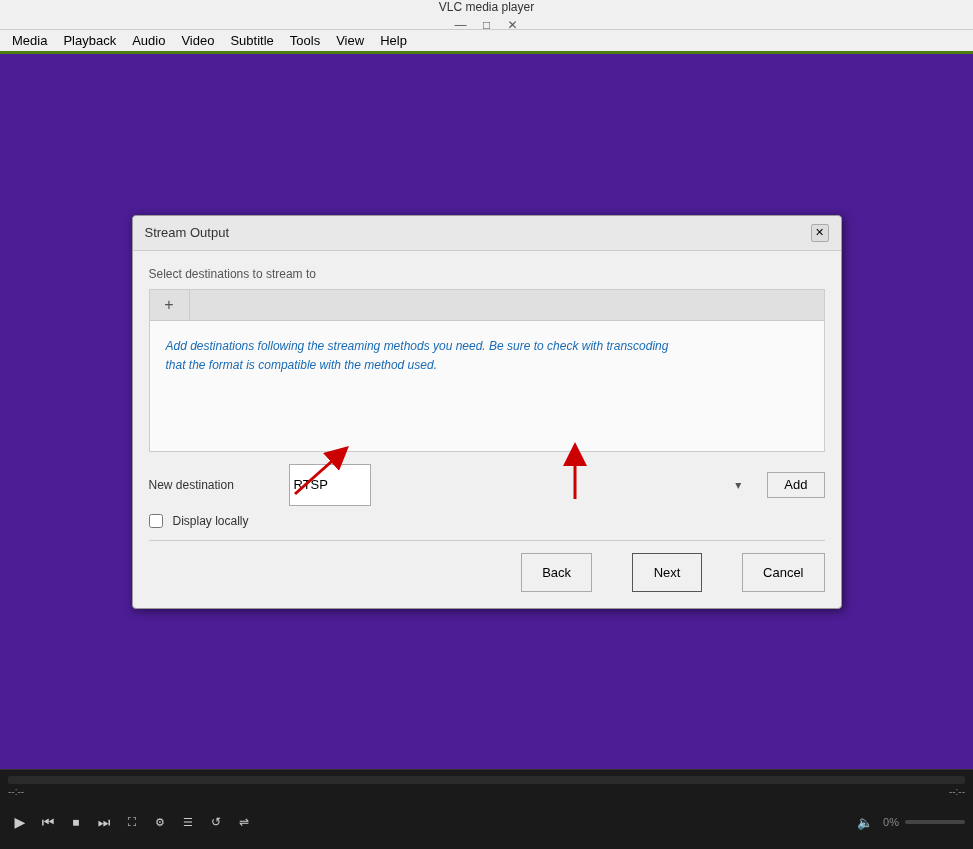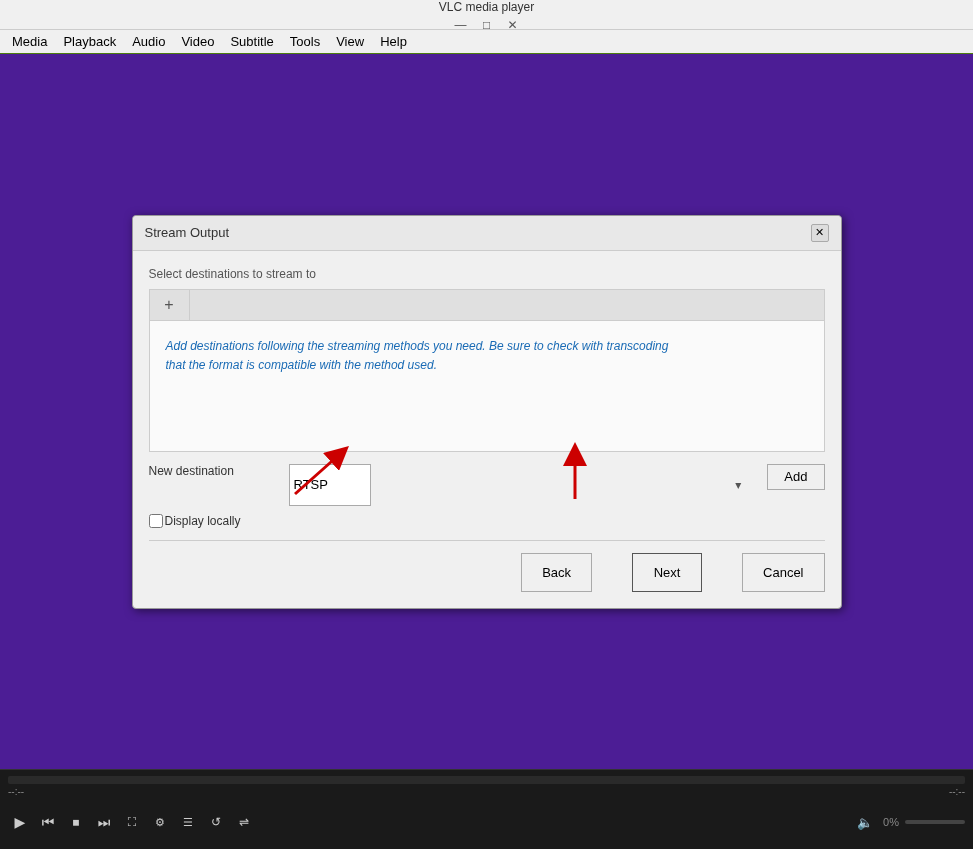--- a/index.html
+++ b/index.html
@@ -47,21 +47,21 @@
       justify-content: center;
     }
 
     
     .menu-bar {
       background: #f0f0f0;
       height: 24px;
       display: flex;
       align-items: center;
       padding: 0 4px;
-      border-bottom: 1px solid #4d7c0f;
+      border-bottom: 3px solid #4d7c0f;
     }
     .menu-item {
       padding: 2px 8px;
       font-size: 13px;
       color: #000;
       cursor: pointer;
     }
 
     
     .vlc-main {
@@ -166,21 +166,21 @@
     .tab-info-text {
       font-size: 12px;
       color: #1a6bb5;
       line-height: 1.6;
       font-style: italic;
     }
 
     
     .new-dest-row {
       display: flex;
-      align-items: flex-start;
+      align-items: center;
       gap: 20px;
       margin-top: 8px;
       margin-bottom: 8px;
     }
     .new-dest-label {
       font-size: 12px;
       color: #333;
       min-width: 120px;
     }
     .dest-select {
@@ -215,21 +215,21 @@
       border: 1px solid #aaa;
       cursor: pointer;
       font-size: 13px;
       height: 26px;
     }
 
     
     .checkbox-row {
       display: flex;
       align-items: center;
-      gap: 2px;
+      gap: 10px;
       margin-top: 4px;
     }
     .checkbox-row input[type="checkbox"] {
       width: 14px;
       height: 14px;
       cursor: pointer;
     }
     .checkbox-label {
       font-size: 12px;
       color: #333;

